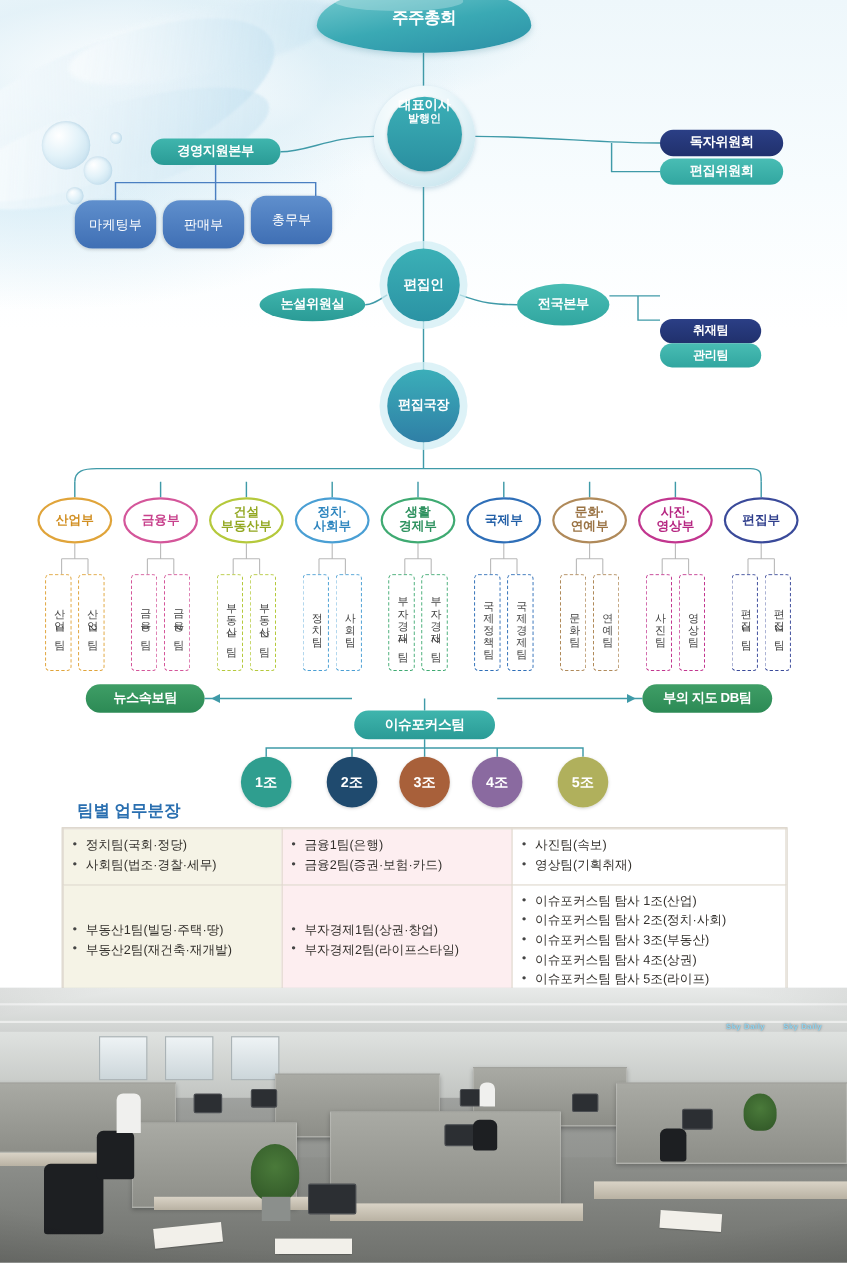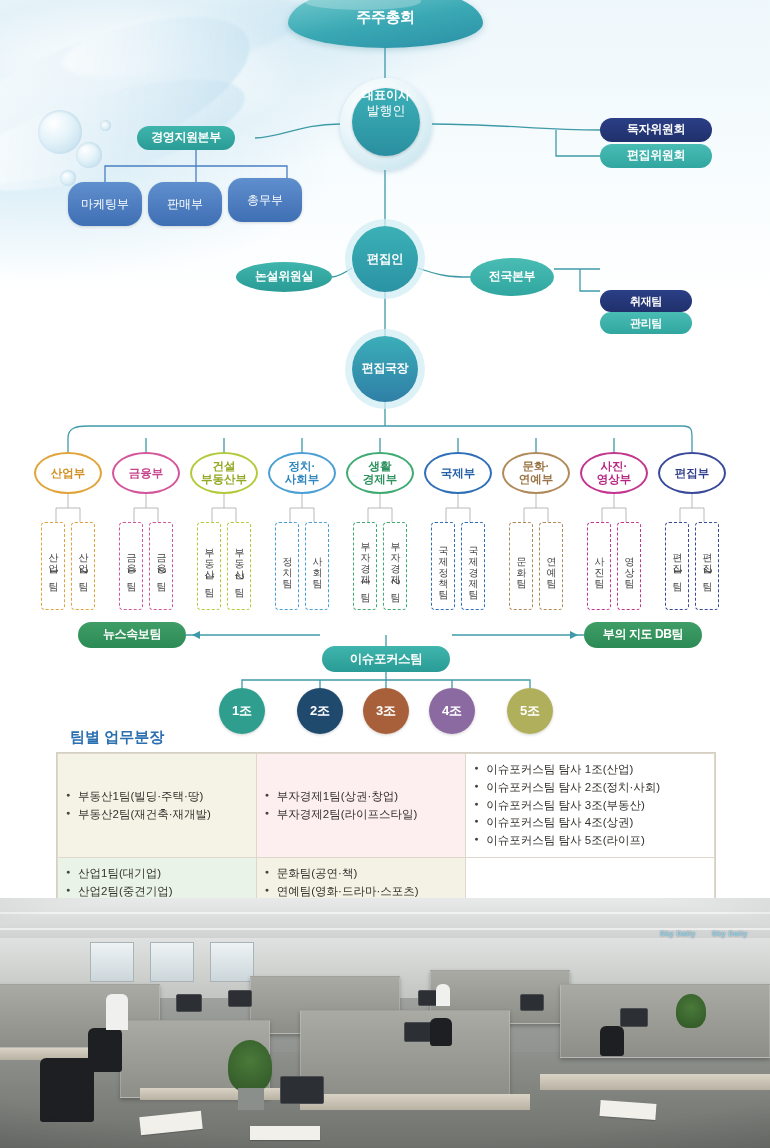--- a/index.html
+++ b/index.html
@@ -72,39 +72,39 @@
     position:absolute; left:340px; top:78px; width:92px; height:92px; border-radius:50%;
     background:radial-gradient(circle at 38% 30%, #ffffff 0%, #eaf6fa 45%, #bcdfea 100%);
     box-shadow:0 2px 5px rgba(110,160,185,.35);
   }
   #ceo {
     position:absolute; left:352px; top:88px; width:68px; height:68px;
     border-radius:50%; background:linear-gradient(180deg,#3cb0b7 0%, #2a8fa0 100%);
     color:#fff; display:flex; flex-direction:column; align-items:center; justify-content:flex-start;
     font-size:12px; font-weight:bold; line-height:1.25; box-shadow:0 1px 3px rgba(0,0,0,.2);
   }
-  #ceo .sub { font-size:13px; font-weight:normal; }
+  #ceo .sub { font-size:10px; font-weight:bold; }
 
   
   #editor {
     left:352px; top:226px; width:66px; height:66px;
     border-radius:50%; background:linear-gradient(180deg,#3bb0b6,#2b93a4);
     font-size:12.5px;
     box-shadow:0 0 0 7px rgba(210,238,244,.75);
   }
   
   #edir {
     left:352px; top:336px; width:66px; height:66px;
     border-radius:50%; background:linear-gradient(180deg,#3baeb9,#2f7fa6);
     font-size:12px;
     box-shadow:0 0 0 7px rgba(210,238,244,.75);
   }
 
   
-  #mgmt { left:137px; top:126px; width:98px; height:24px; }
+  #mgmt { left:137px; top:126px; width:118px; height:24px; }
   #reader { left:600px; top:118px; width:112px; height:24px;border-radius:12px; }
   #editcomm { left:600px; top:144px; width:112px; height:24px; }
   #opinion { left:236px; top:262px; width:96px; height:30px; border-radius:50%/50%; font-size:12px;}
   #national { left:470px; top:258px; width:84px; height:38px; border-radius:50%/50%; font-size:12px;}
   #reporting { left:600px; top:258px; width:92px; height:22px; }
   #manage { left:600px; top:280px; width:92px; height:22px; }
 
   
   .rbox {
     position:absolute; width:74px; height:44px; border-radius:16px;
@@ -384,20 +384,40 @@
     <div class="jo" style="left: 297px; background: linear-gradient(rgb(31, 74, 110), rgb(31, 74, 110));">2조</div>
     <div class="jo" style="left: 363px; background: linear-gradient(rgb(168, 96, 58), rgb(168, 96, 58));">3조</div>
     <div class="jo" style="left: 429px; background: linear-gradient(rgb(138, 106, 160), rgb(138, 106, 160));">4조</div>
     <div class="jo" style="left: 507px; background: linear-gradient(rgb(176, 176, 92), rgb(176, 176, 92));">5조</div>
   </div>
 
 <div id="duties-title">팀별 업무분장</div>
 <div id="duties">
   <table>
     <tbody id="duties-body">
+        <tr class="r1">
+          <td>
+            <ul>
+              <li>정치팀(국회·정당)</li>
+              <li>사회팀(법조·경찰·세무)</li>
+            </ul>
+          </td>
+          <td>
+            <ul>
+              <li>금융1팀(은행)</li>
+              <li>금융2팀(증권·보험·카드)</li>
+            </ul>
+          </td>
+          <td rowspan="1">
+            <ul>
+              <li>사진팀(속보)</li>
+              <li>영상팀(기획취재)</li>
+            </ul>
+          </td>
+        </tr>
         <tr class="r2">
           <td>
             <ul>
               <li>부동산1팀(빌딩·주택·땅)</li>
               <li>부동산2팀(재건축·재개발)</li>
             </ul>
           </td>
           <td>
             <ul>
               <li>부자경제1팀(상권·창업)</li>

